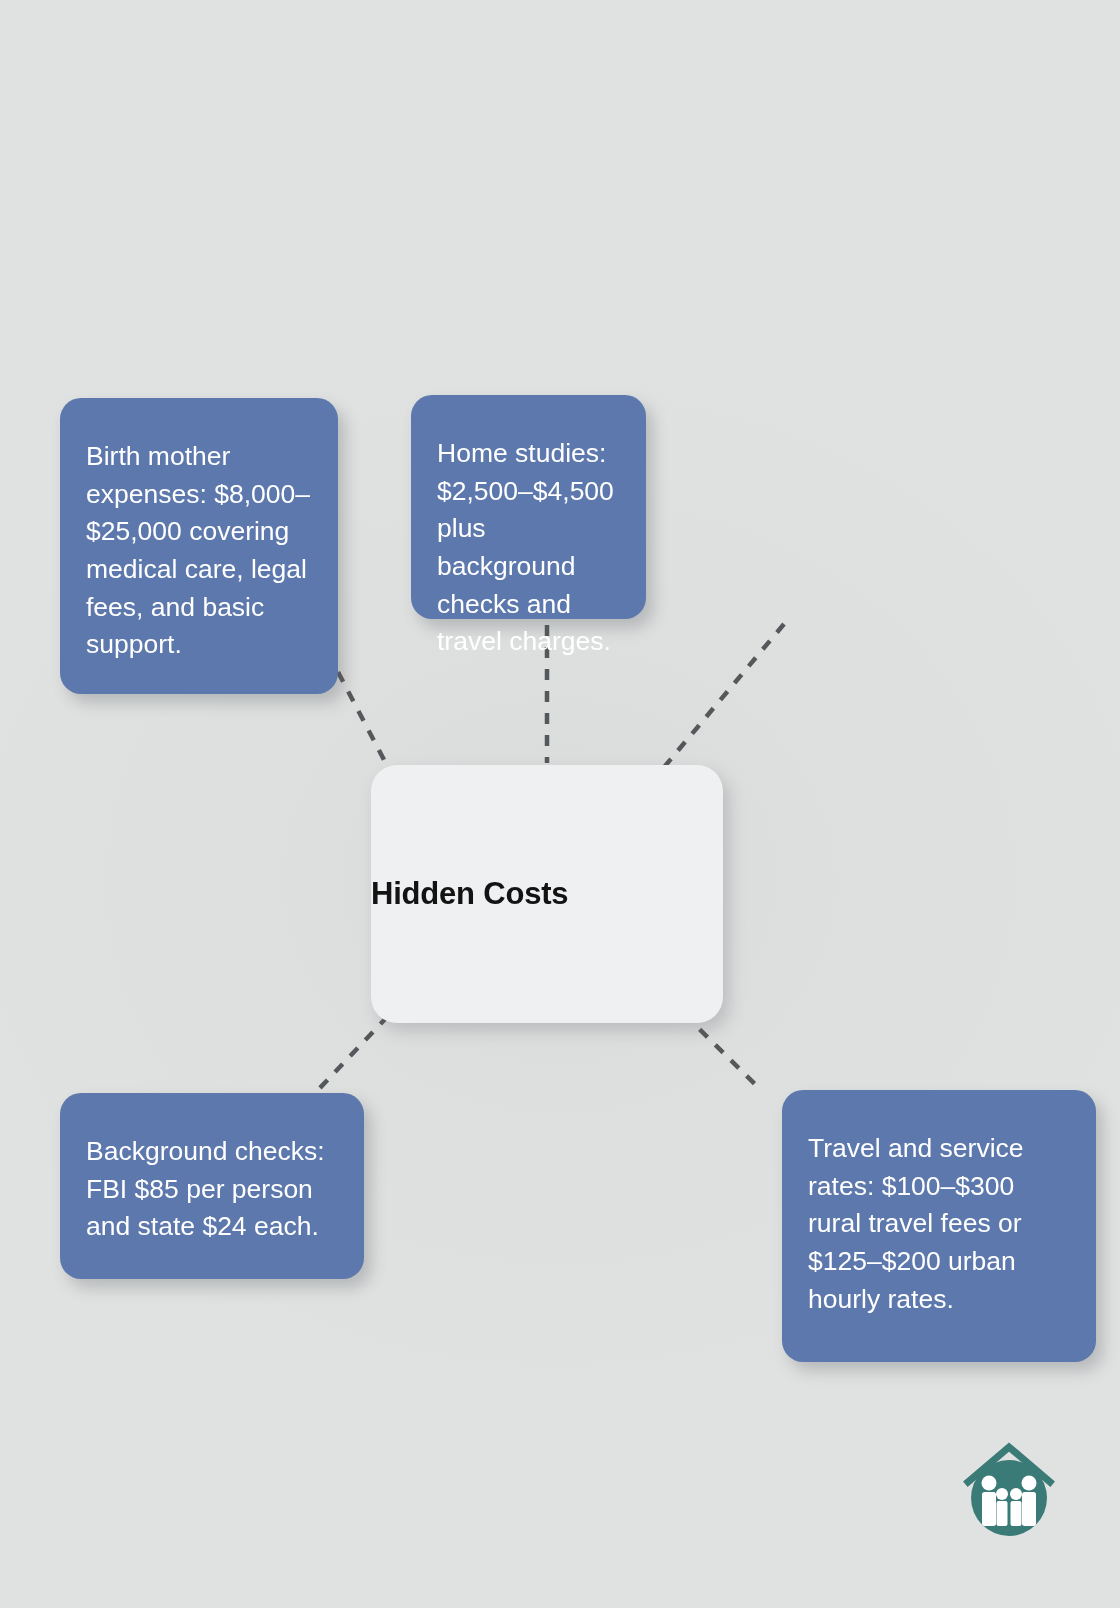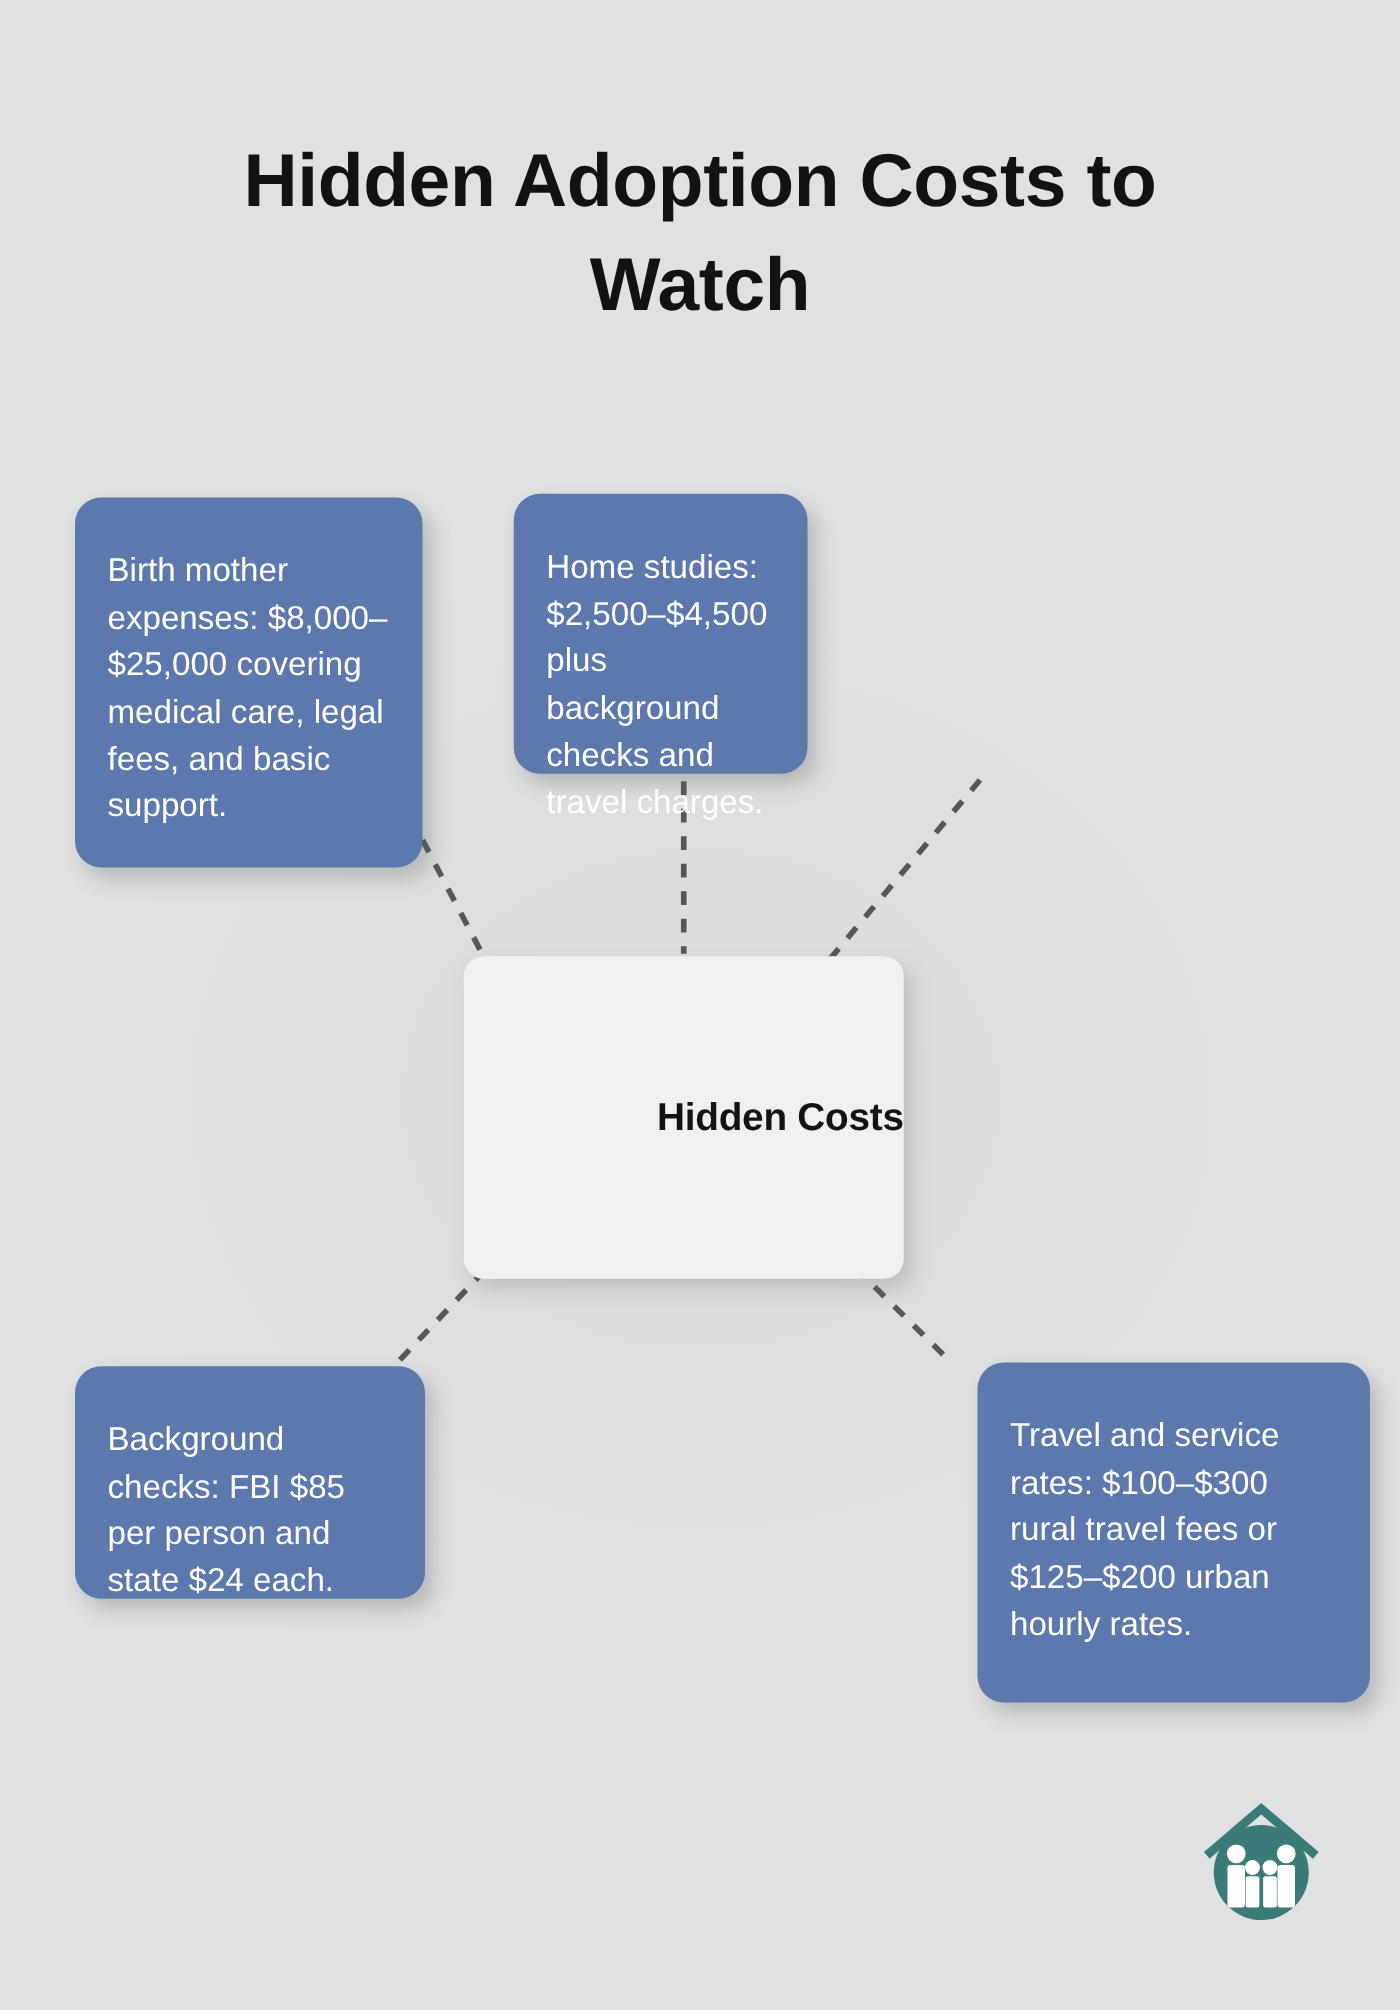--- a/index.html
+++ b/index.html
@@ -51,55 +51,54 @@
     color:#ffffff;
     font-size:26.5px;
     line-height:1.42;
     padding:40px 24px 24px 26px;
   }
   .card .txt { display:block; }
 
   #card-birth-mother  { left:60px;  top:398px;  width:278px; height:296px; }
   #card-home-studies  { left:411px; top:395px;  width:235px; height:224px; }
   #card-court-fees    { left:780px; top:398px;  width:280px; height:222px; }
-  #card-background    { left:60px;  top:1093px; width:280px; height:186px; }
+  #card-background    { left:60px;  top:1093px; width:304px; height:186px; }
   #card-travel        { left:782px; top:1090px; width:314px; height:272px; }
 
   
   #center-node {
     position:absolute;
     left:371px; top:765px;
     width:352px; height:258px;
     background:#eef0f1;
-    border-radius:16px;
+    border-radius:26px;
     box-shadow:6px 8px 16px rgba(95,100,105,0.26);
     display:flex;
     align-items:center;
-    justify-content:flex-end;
+    justify-content:flex-start;
   }
   #center-label {
     font-size:31px;
     font-weight:bold;
     color:#131313;
     letter-spacing:-0.2px;
   }
 
   
   #logo {
     position:absolute;
     left:957px; top:1430px;
     width:104px; height:110px;
   }
 </style>
 </head>
 <body>
 
 <div id="canvas">
 
-  <h1 id="title">Hidden Adoption Costs to Watch</h1>
 
   <svg id="links" viewBox="0 0 1120 1608">
     <line x1="338" y1="672" x2="392" y2="775"></line>
     <line x1="547" y1="625" x2="547" y2="763"></line>
     <line x1="784" y1="624" x2="660" y2="772"></line>
     <line x1="388" y1="1016" x2="318" y2="1090"></line>
     <line x1="684" y1="1014" x2="762" y2="1091"></line>
   </svg>
 
   <div class="card" id="card-birth-mother">

